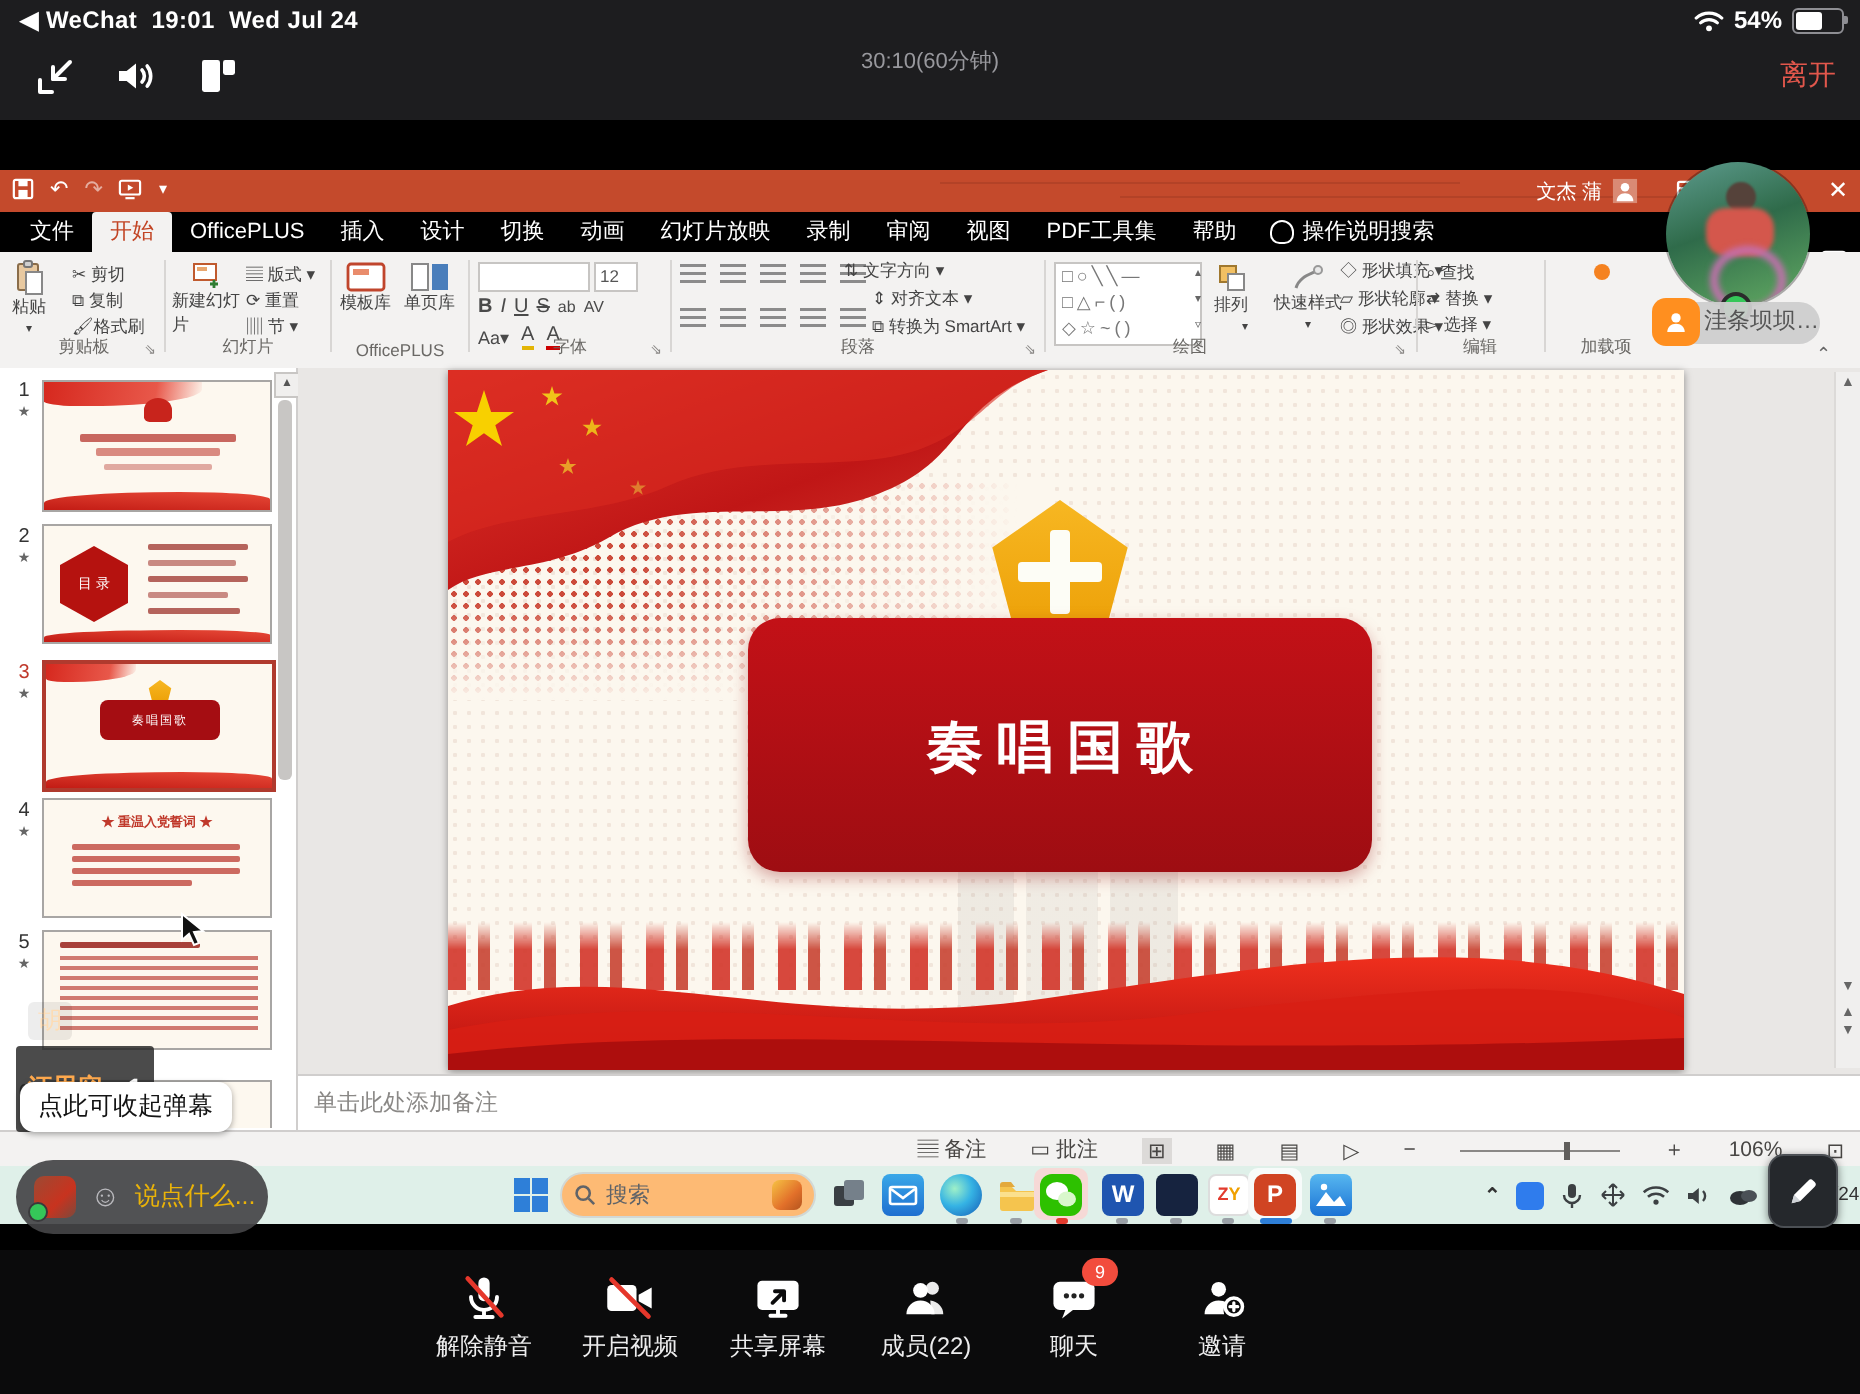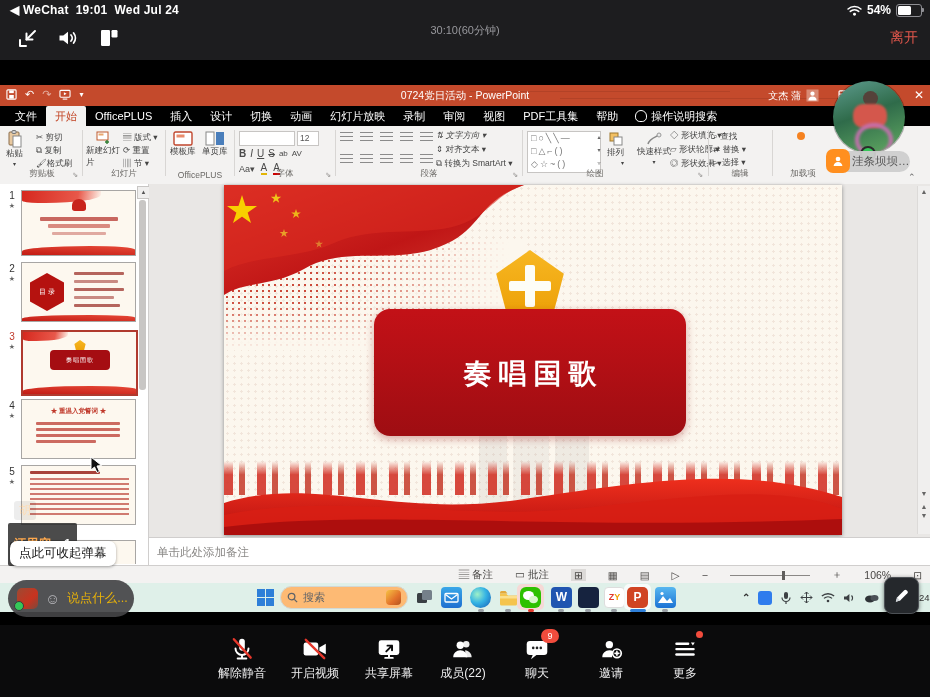--- a/index.html
+++ b/index.html
@@ -176,21 +176,20 @@
       </svg>
     <span>↶</span>
     <span style="opacity:.55">↷</span>
     <svg width="12" height="11" viewBox="0 0 13 12">
         <rect x="1" y="1.5" width="11" height="7.5" rx="1" fill="none" stroke="#fff" stroke-width="1.2"></rect>
         <path d="M5.3 3.6v3.3l3-1.65z" fill="#fff"></path>
         <path d="M4 11h5" stroke="#fff" stroke-width="1.2"></path>
       </svg>
     <span style="font-size:8px">▾</span>
   </div>
-  <div class="abs ppt-doc-title">0724党日活动 - PowerPoint</div>
   <div class="abs row ppt-account">
     <span>文杰 蒲</span>
     <svg width="13" height="13" viewBox="0 0 14 14">
         <rect x="0.5" y="0.5" width="13" height="13" fill="#d98a74"></rect>
         <circle cx="7" cy="5" r="2.3" fill="#fff"></circle>
         <path d="M2.5 12.5c0-2.6 2-4.3 4.5-4.3s4.5 1.7 4.5 4.3z" fill="#fff"></path>
       </svg>
     <svg width="14" height="11" viewBox="0 0 15 12" style="margin-left:14px">
         <rect x="1" y="1" width="13" height="10" rx="1" fill="none" stroke="#fff" stroke-width="1.3"></rect>
         <path d="M1 4.5h13" stroke="#fff" stroke-width="1.3"></path>
@@ -310,21 +309,21 @@
       <span class="lines-icon"></span>
       <span class="lines-icon"></span>
     </div>
     <div class="row" style="position:absolute;left:2px;top:26px;gap:7px;">
       <span class="lines-icon"></span>
       <span class="lines-icon"></span>
       <span class="lines-icon"></span>
       <span class="lines-icon"></span>
       <span class="lines-icon"></span>
     </div>
-    <div class="rsmall" style="position:absolute;left:98px;top:2px;font-style:italic;">⇅ <span>文字方向</span> ▾</div>
+    <div class="rsmall" style="position:absolute;left:84px;top:2px;">⇅ <span>文字方向</span> ▾</div>
     <div class="rsmall" style="position:absolute;left:98px;top:16px;">⇕ <span>对齐文本</span> ▾</div>
     <div class="rsmall" style="position:absolute;left:98px;top:30px;">⧉ <span>转换为 SmartArt</span> ▾</div>
     <div class="glabel">段落</div>
     <span class="launcher">⇘</span>
   </div>
   <div class="rgdiv" style="left:522px;"></div>
 
   <div class="rgroup" style="left:525px;width:180px;">
     <div class="shapebox" style="position:absolute;left:2px;top:3px;">□○╲╲—<br>□△⌐()<br>◇☆~()</div>
     <div style="position:absolute;left:70px;top:3px;width:8px;font-size:6px;color:#666;line-height:13px;text-align:center;">▴<br>▾<br>▿</div>
@@ -702,26 +701,14 @@
       <svg width="27" height="26" viewBox="0 0 24 24">
         <circle cx="10" cy="8" r="3.4" fill="#fff"></circle>
         <path d="M3.5 19.5c0-3.6 2.9-6.3 6.5-6.3 1.4 0 2.7.4 3.8 1.1a5.4 5.4 0 0 0-1.3 5.2z" fill="#fff"></path>
         <circle cx="17" cy="16" r="4" fill="#0b0b0c" stroke="#fff" stroke-width="1.6"></circle>
         <path d="M17 14.2v3.6M15.2 16h3.6" stroke="#fff" stroke-width="1.5" stroke-linecap="round"></path>
       </svg>
     </div>
     <div>邀请</div>
   </div>
 
-  <div class="tbtn" style="left:651px;">
-    <div class="ic">
-      <svg width="26" height="26" viewBox="0 0 24 24">
-        <rect x="3" y="6" width="13" height="2.2" rx="1.1" fill="#fff"></rect>
-        <path d="M17.5 6 21 6 19.25 8.8z" fill="#fff"></path>
-        <rect x="3" y="11" width="18" height="2.2" rx="1.1" fill="#fff"></rect>
-        <rect x="3" y="16" width="18" height="2.2" rx="1.1" fill="#fff"></rect>
-      </svg>
-      <span class="dot-red"></span>
-    </div>
-    <div>更多</div>
-  </div>
 
 </div>
 
 </body></html>

